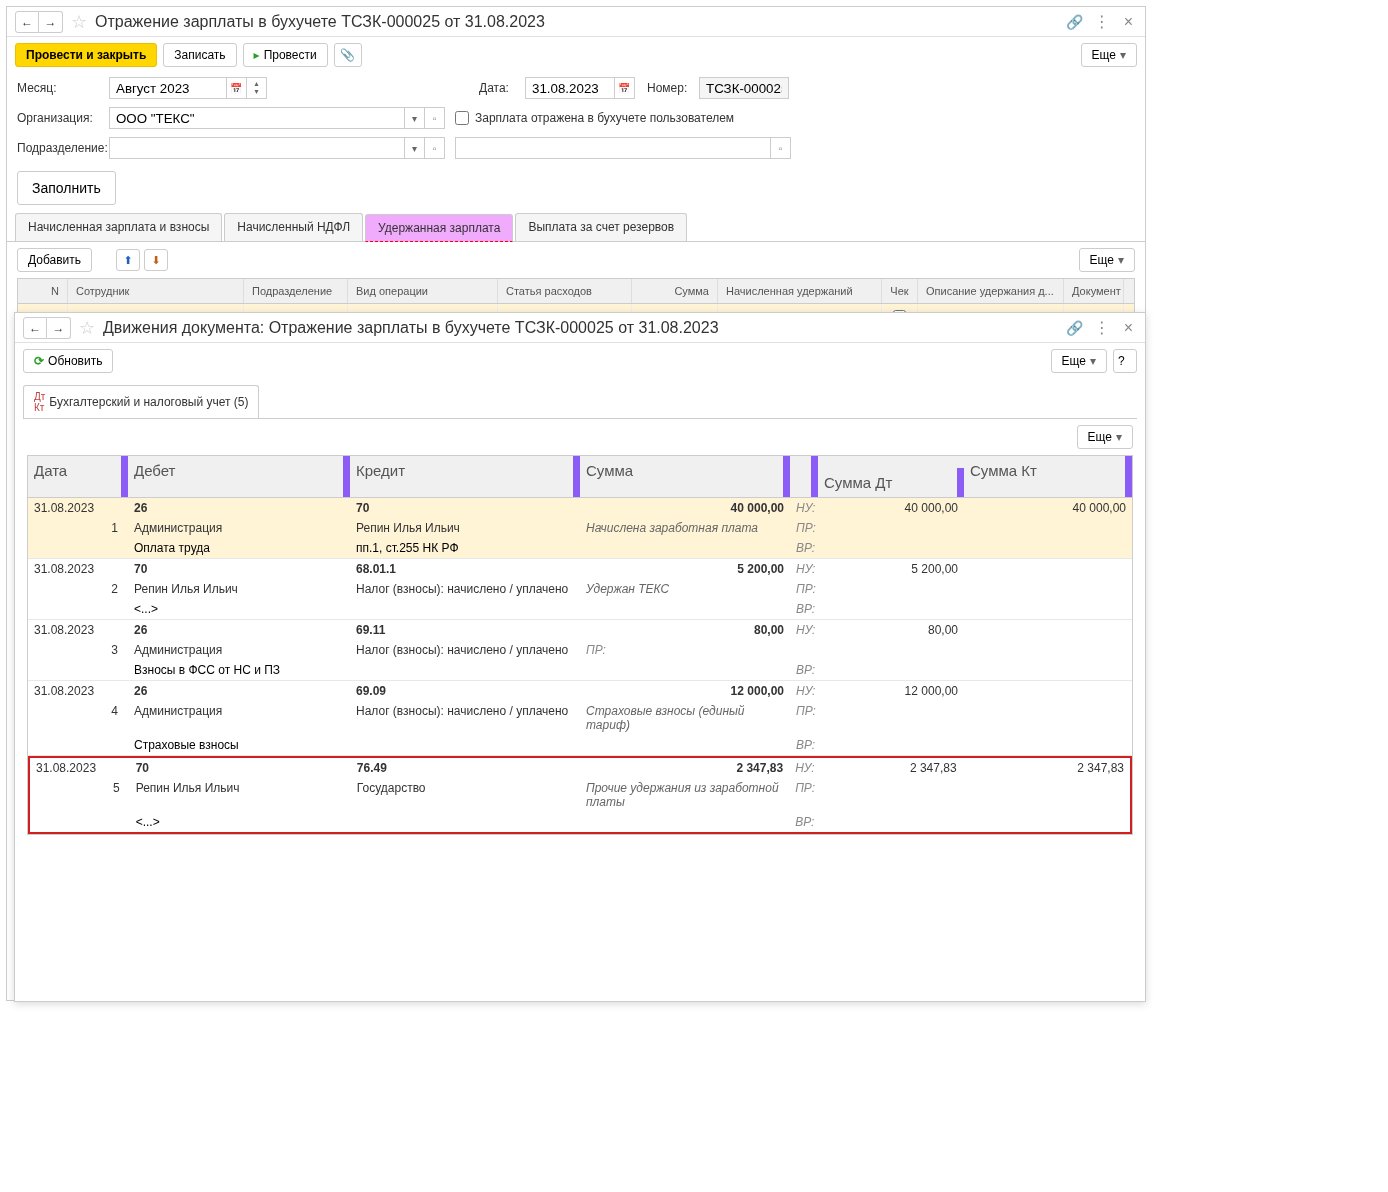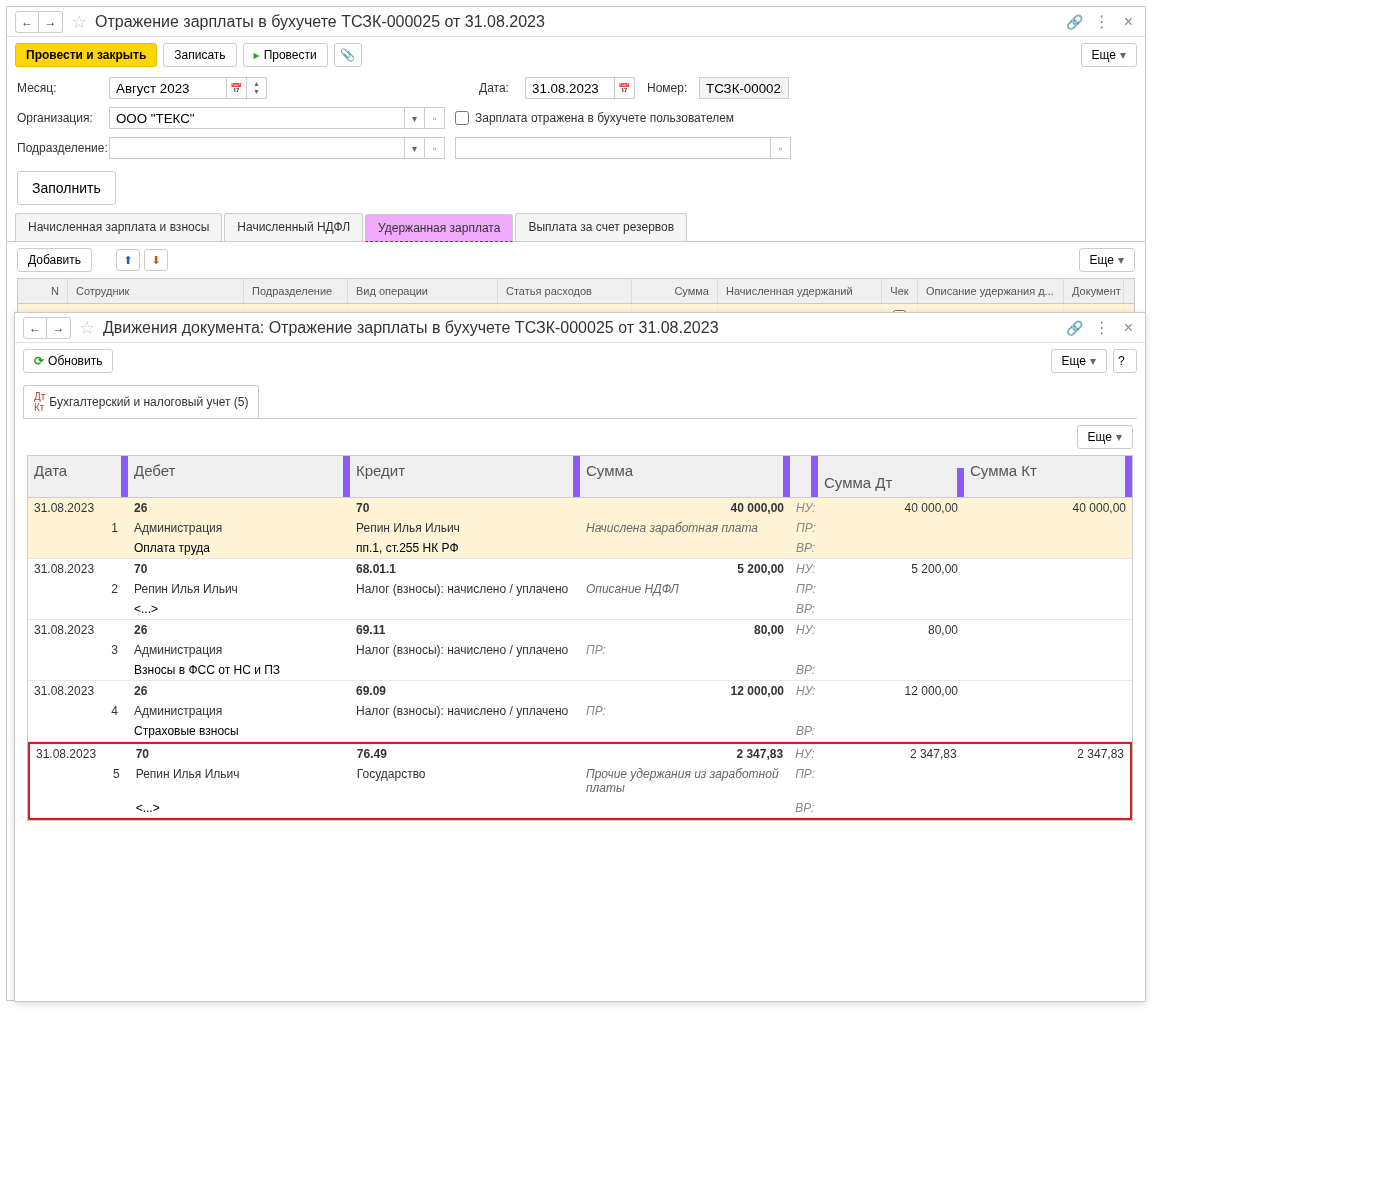--- a/index.html
+++ b/index.html
@@ -306,21 +306,21 @@
       <div class="mc mc-cred">68.01.1</div>
       <div class="mc mc-sumv">5 200,00</div>
       <div class="mc mc-tag">НУ:</div>
       <div class="mc mc-amt">5 200,00</div>
       <div class="mc mc-amt2"></div>
     </div>
     <div class="mrow">
       <div class="mc mc-num">2</div>
       <div class="mc mc-deb">Репин Илья Ильич</div>
       <div class="mc mc-cred">Налог (взносы): начислено / уплачено</div>
-      <div class="mc mc-desc">Описание НДФЛ</div>
+      <div class="mc mc-desc">Удержан ТЕКС</div>
       <div class="mc mc-tag">ПР:</div>
       <div class="mc mc-amt"></div>
       <div class="mc mc-amt2"></div>
     </div>
     <div class="mrow">
       <div class="mc mc-num"></div>
       <div class="mc mc-deb mc-sub">&lt;...&gt;</div>
       <div class="mc mc-cred mc-sub"></div>
       <div class="mc mc-desc"></div>
       <div class="mc mc-tag">ВР:</div>
@@ -363,20 +363,21 @@
       <div class="mc mc-cred">69.09</div>
       <div class="mc mc-sumv">12 000,00</div>
       <div class="mc mc-tag">НУ:</div>
       <div class="mc mc-amt">12 000,00</div>
       <div class="mc mc-amt2"></div>
     </div>
     <div class="mrow">
       <div class="mc mc-num">4</div>
       <div class="mc mc-deb">Администрация</div>
       <div class="mc mc-cred">Налог (взносы): начислено / уплачено</div>
+      <div class="mc mc-desc">Страховые взносы (единый тариф)</div>
       <div class="mc mc-tag">ПР:</div>
       <div class="mc mc-amt"></div>
       <div class="mc mc-amt2"></div>
     </div>
     <div class="mrow">
       <div class="mc mc-num"></div>
       <div class="mc mc-deb mc-sub">Страховые взносы</div>
       <div class="mc mc-cred mc-sub"></div>
       <div class="mc mc-desc"></div>
       <div class="mc mc-tag">ВР:</div>

